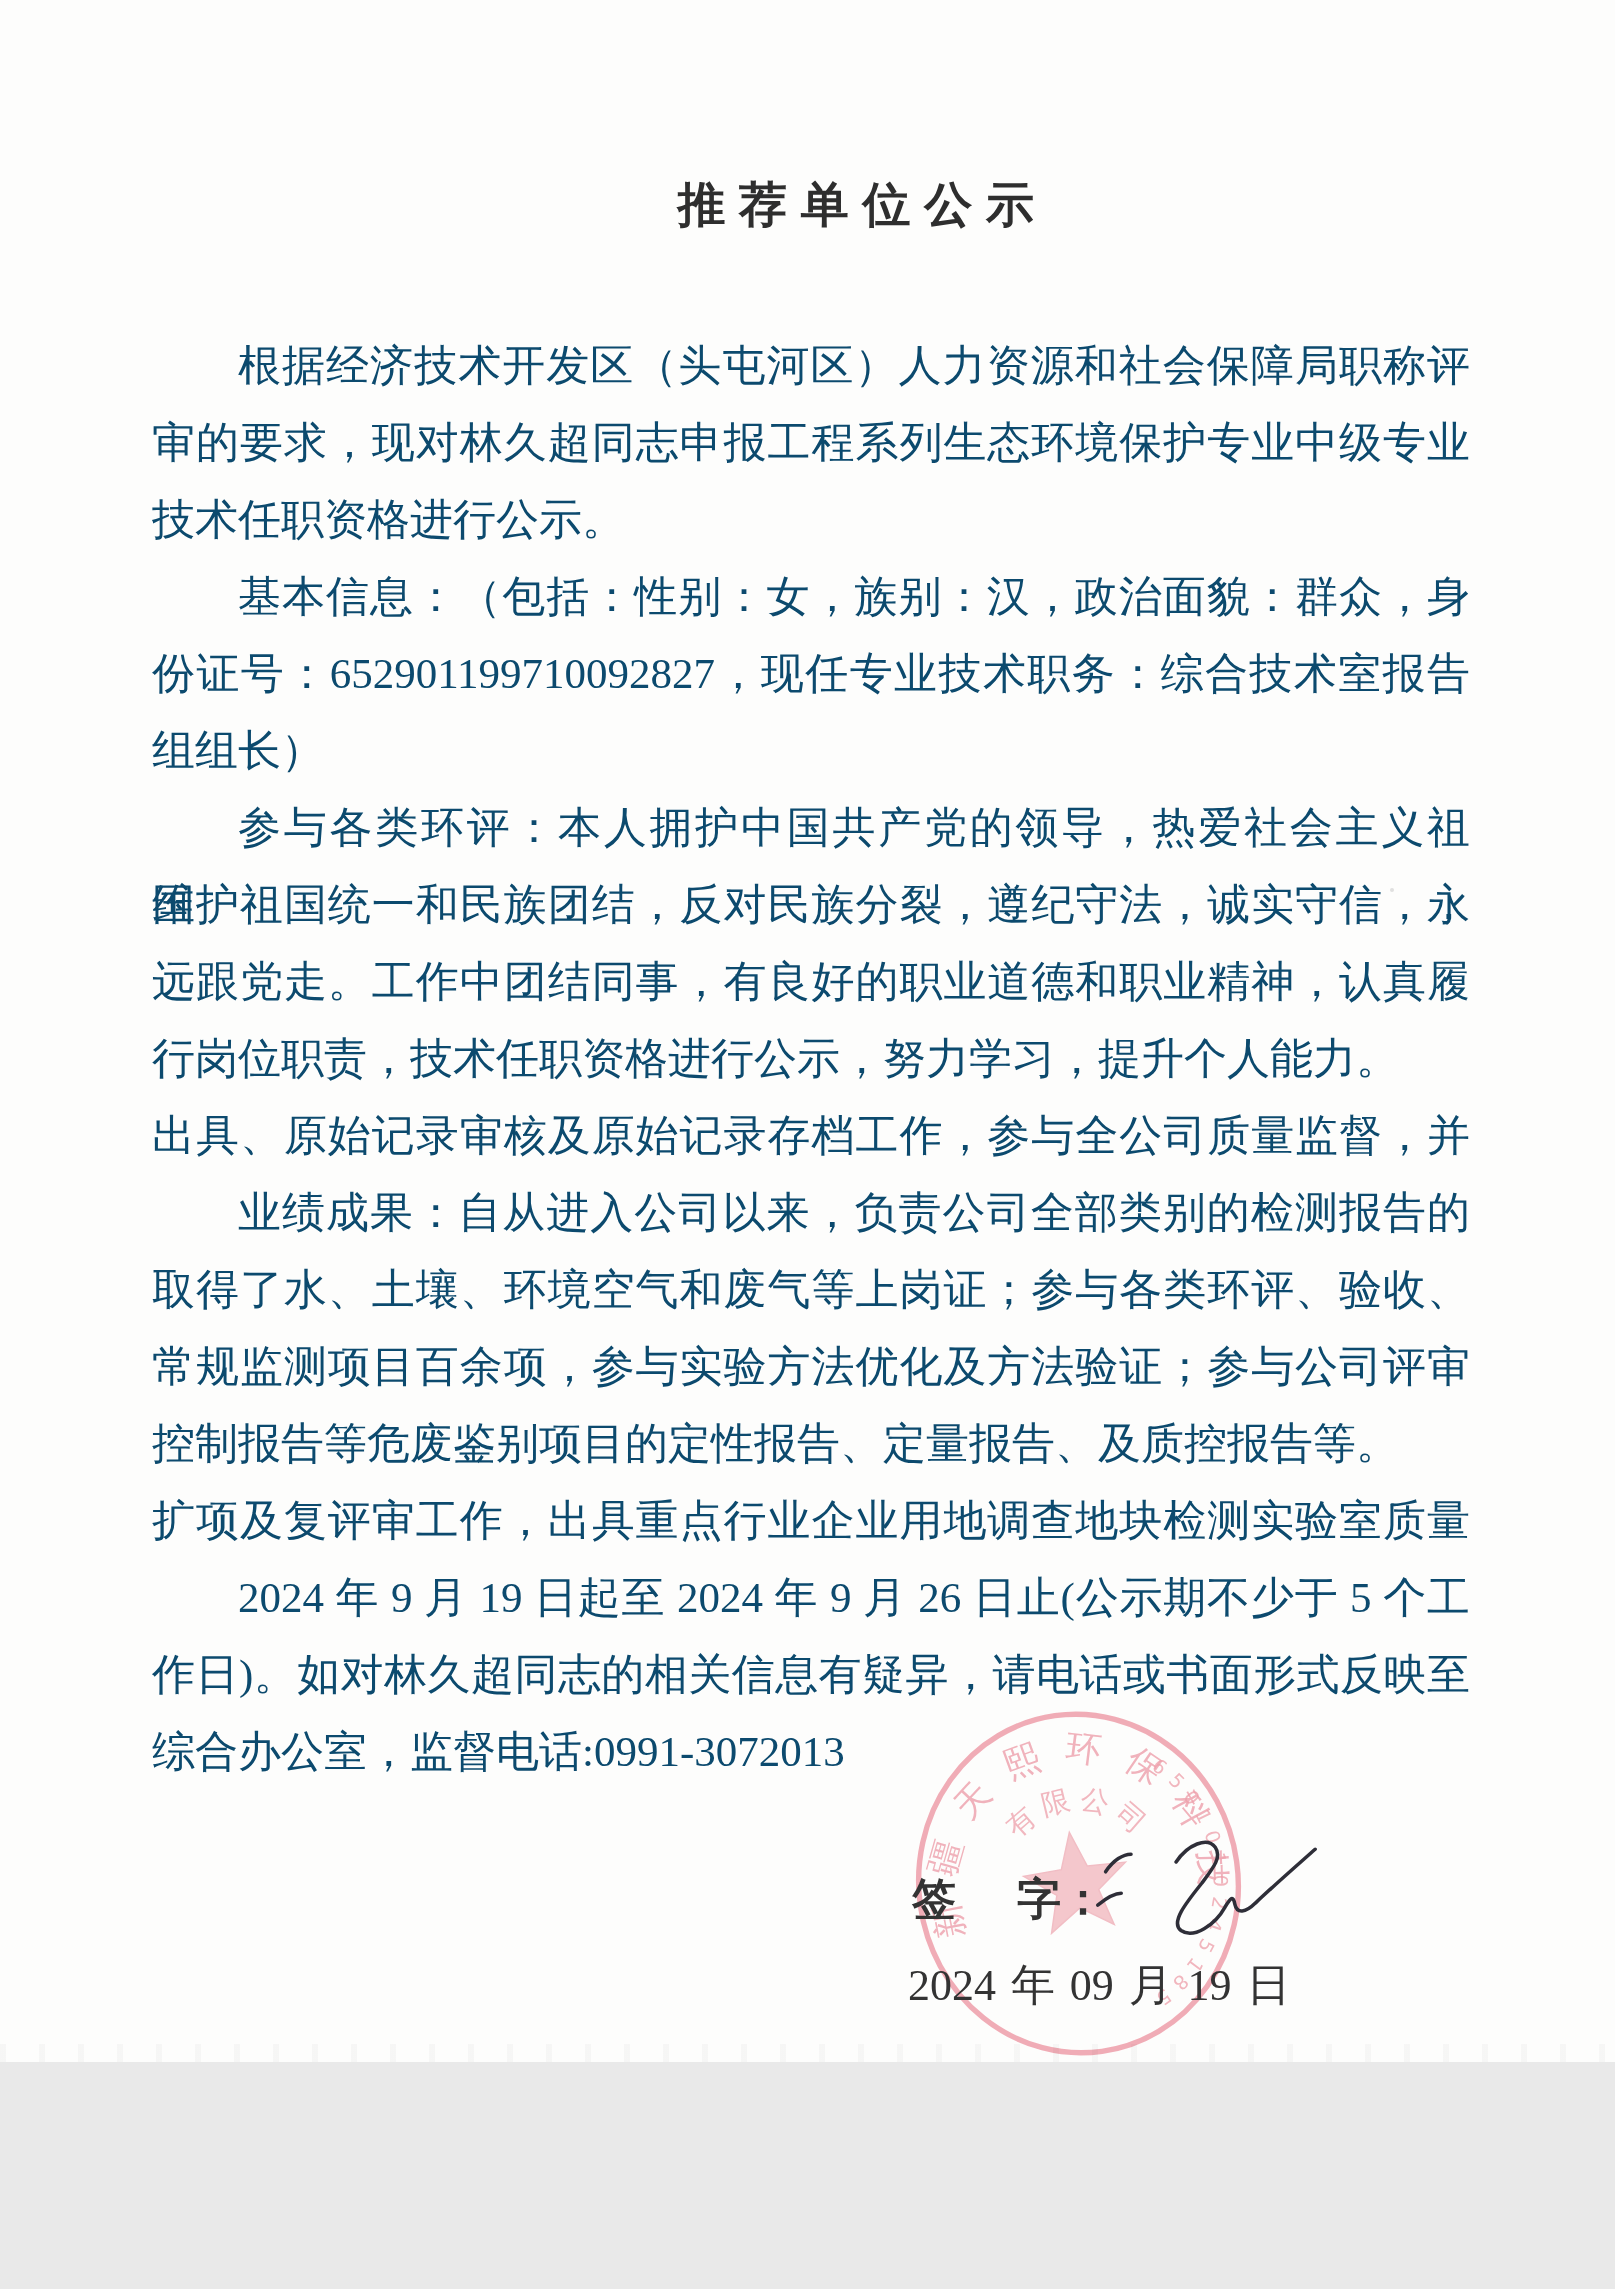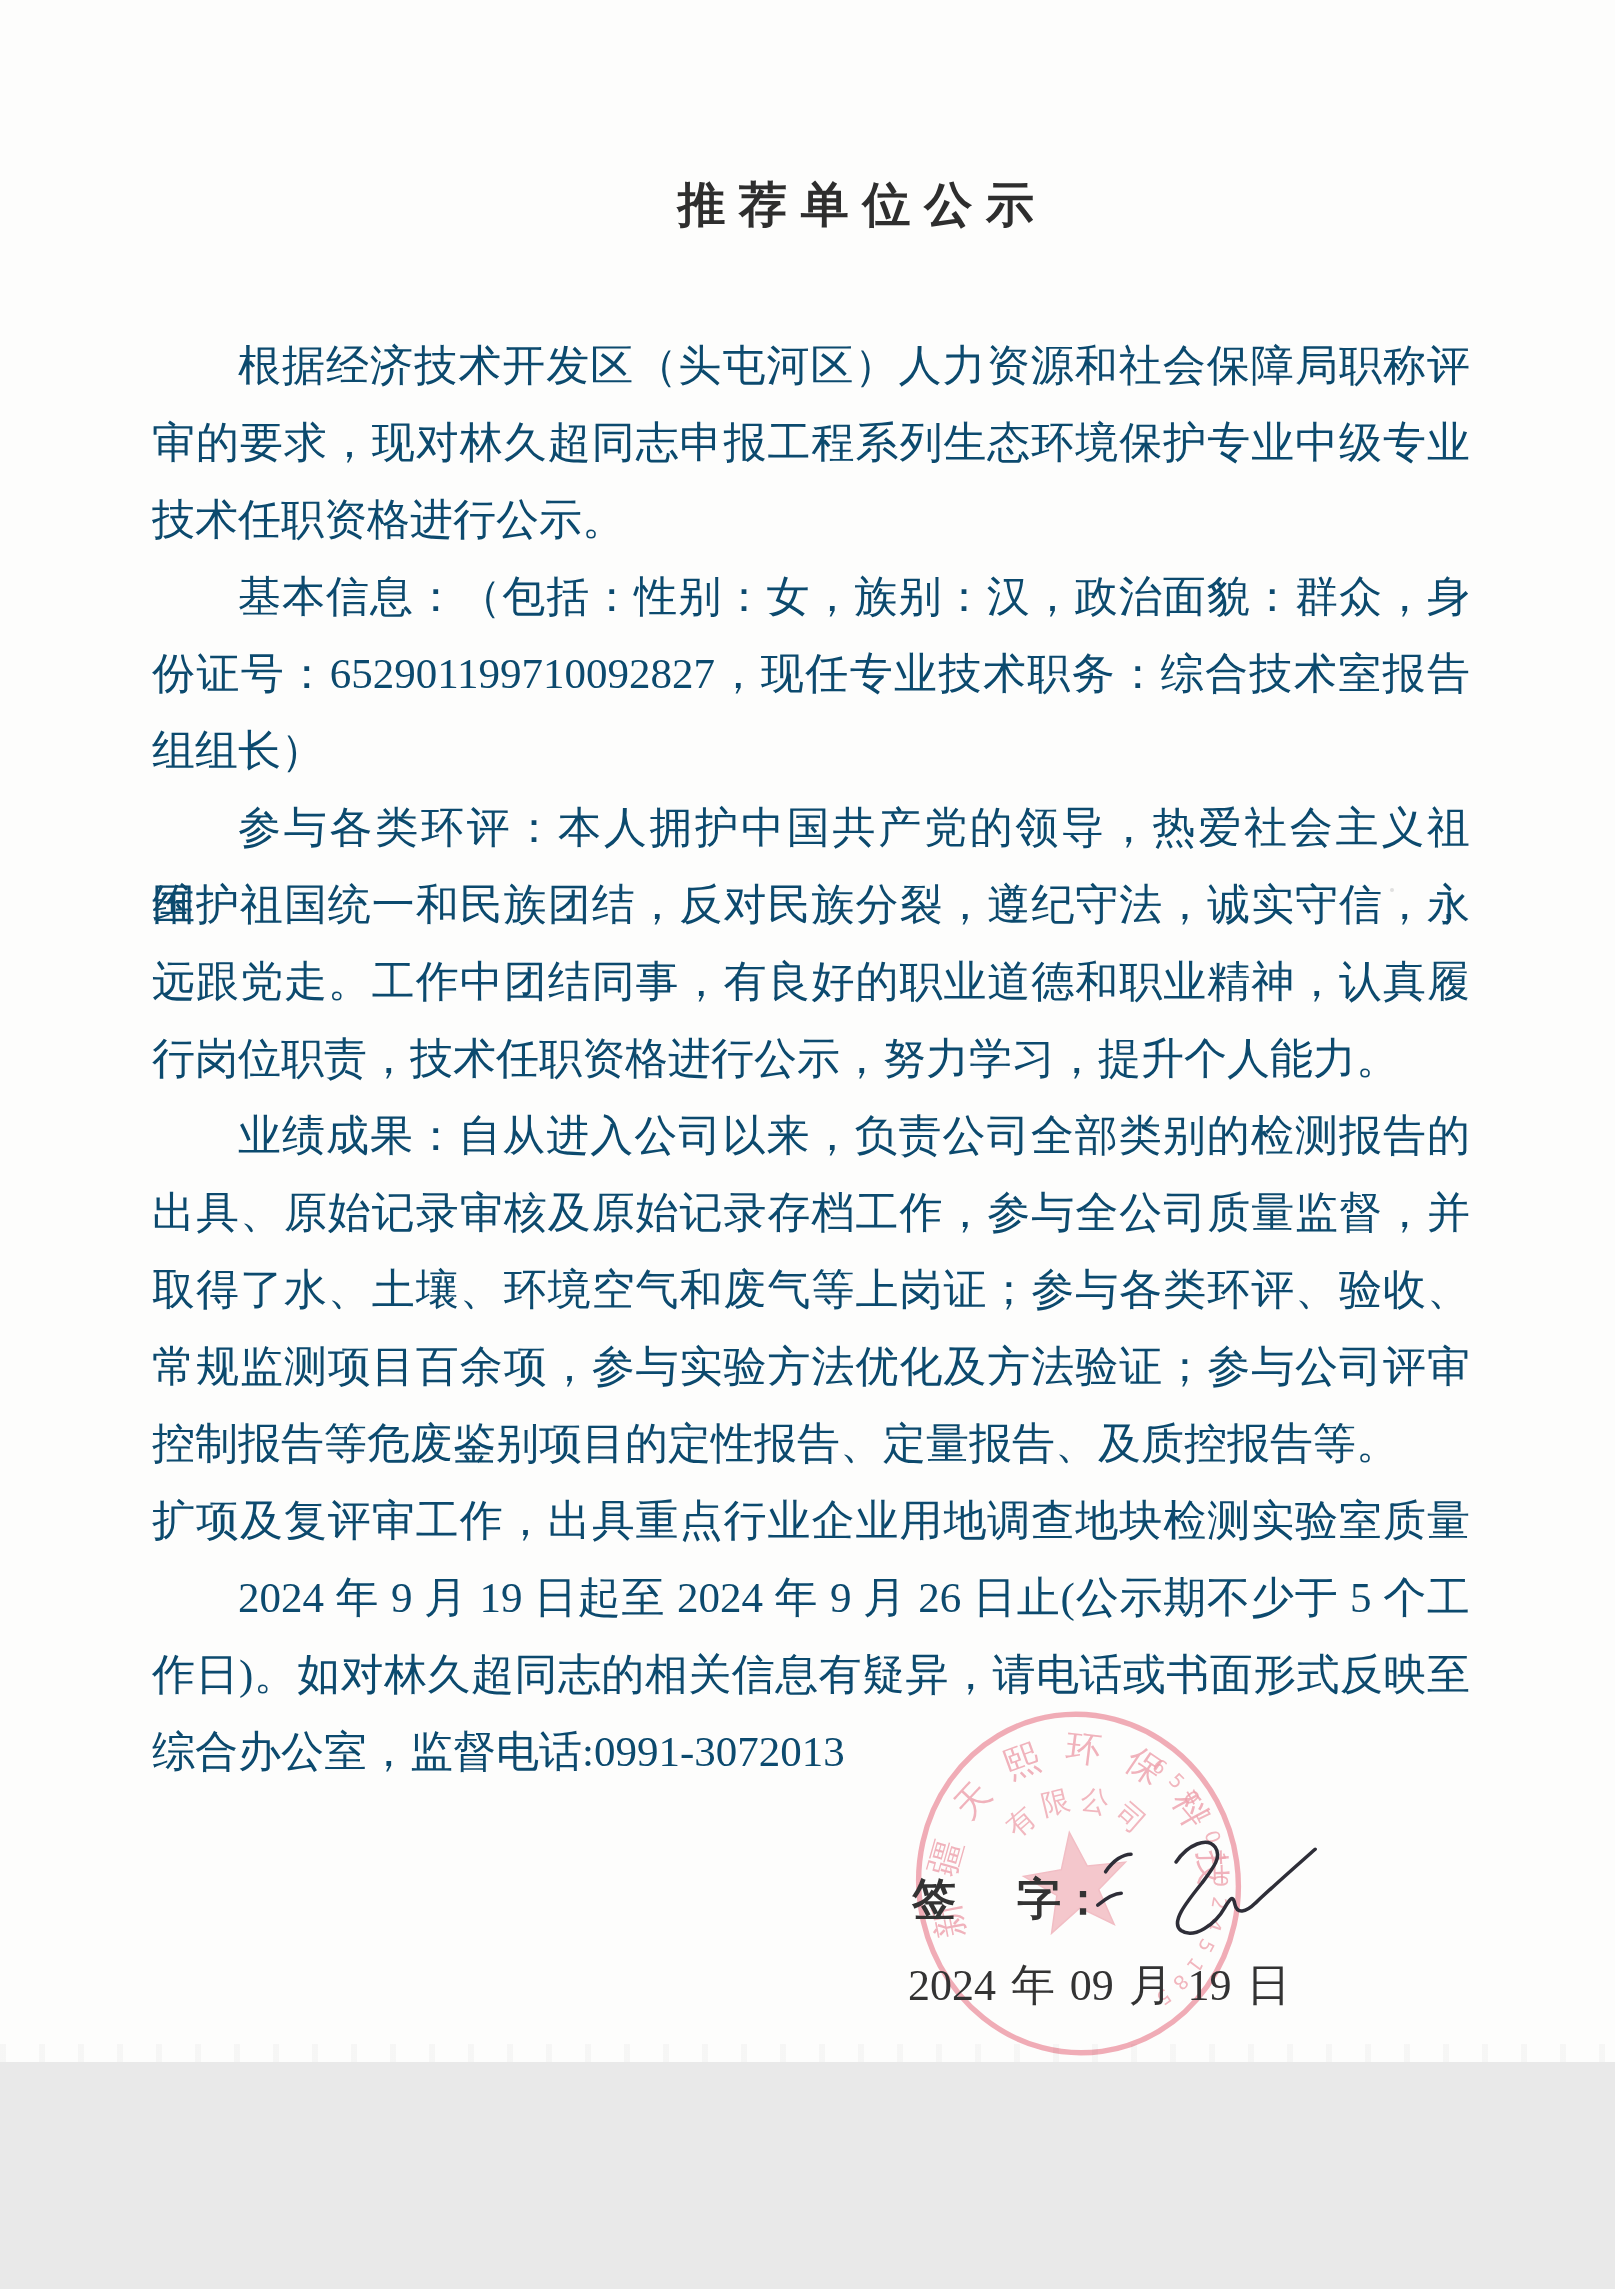--- a/index.html
+++ b/index.html
@@ -100,22 +100,22 @@
     <div class="line just indent">根据经济技术开发区（头屯河区）人力资源和社会保障局职称评</div>
     <div class="line just">审的要求，现对林久超同志申报工程系列生态环境保护专业中级专业</div>
     <div class="line">技术任职资格进行公示。</div>
     <div class="line just indent">基本信息：（包括：性别：女，族别：汉，政治面貌：群众，身</div>
     <div class="line just">份证号：652901199710092827，现任专业技术职务：综合技术室报告</div>
     <div class="line">组组长）</div>
     <div class="line just indent">参与各类环评：本人拥护中国共产党的领导，热爱社会主义祖国，</div>
     <div class="line just">维护祖国统一和民族团结，反对民族分裂，遵纪守法，诚实守信，永</div>
     <div class="line just">远跟党走。工作中团结同事，有良好的职业道德和职业精神，认真履</div>
     <div class="line">行岗位职责，技术任职资格进行公示，努力学习，提升个人能力。</div>
+    <div class="line just">出具、原始记录审核及原始记录存档工作，参与全公司质量监督，并</div>
     <div class="line just indent">业绩成果：自从进入公司以来，负责公司全部类别的检测报告的</div>
-    <div class="line just">出具、原始记录审核及原始记录存档工作，参与全公司质量监督，并</div>
     <div class="line just">取得了水、土壤、环境空气和废气等上岗证；参与各类环评、验收、</div>
     <div class="line just">常规监测项目百余项，参与实验方法优化及方法验证；参与公司评审</div>
     <div class="line">控制报告等危废鉴别项目的定性报告、定量报告、及质控报告等。</div>
     <div class="line just">扩项及复评审工作，出具重点行业企业用地调查地块检测实验室质量</div>
     <div class="line just indent">2024 年 9 月 19 日起至 2024 年 9 月  26 日止(公示期不少于 5 个工</div>
     <div class="line just">作日)。如对林久超同志的相关信息有疑异，请电话或书面形式反映至</div>
     <div class="line">综合办公室，监督电话:0991-3072013</div>
   </div>
 
   <div class="seal">

